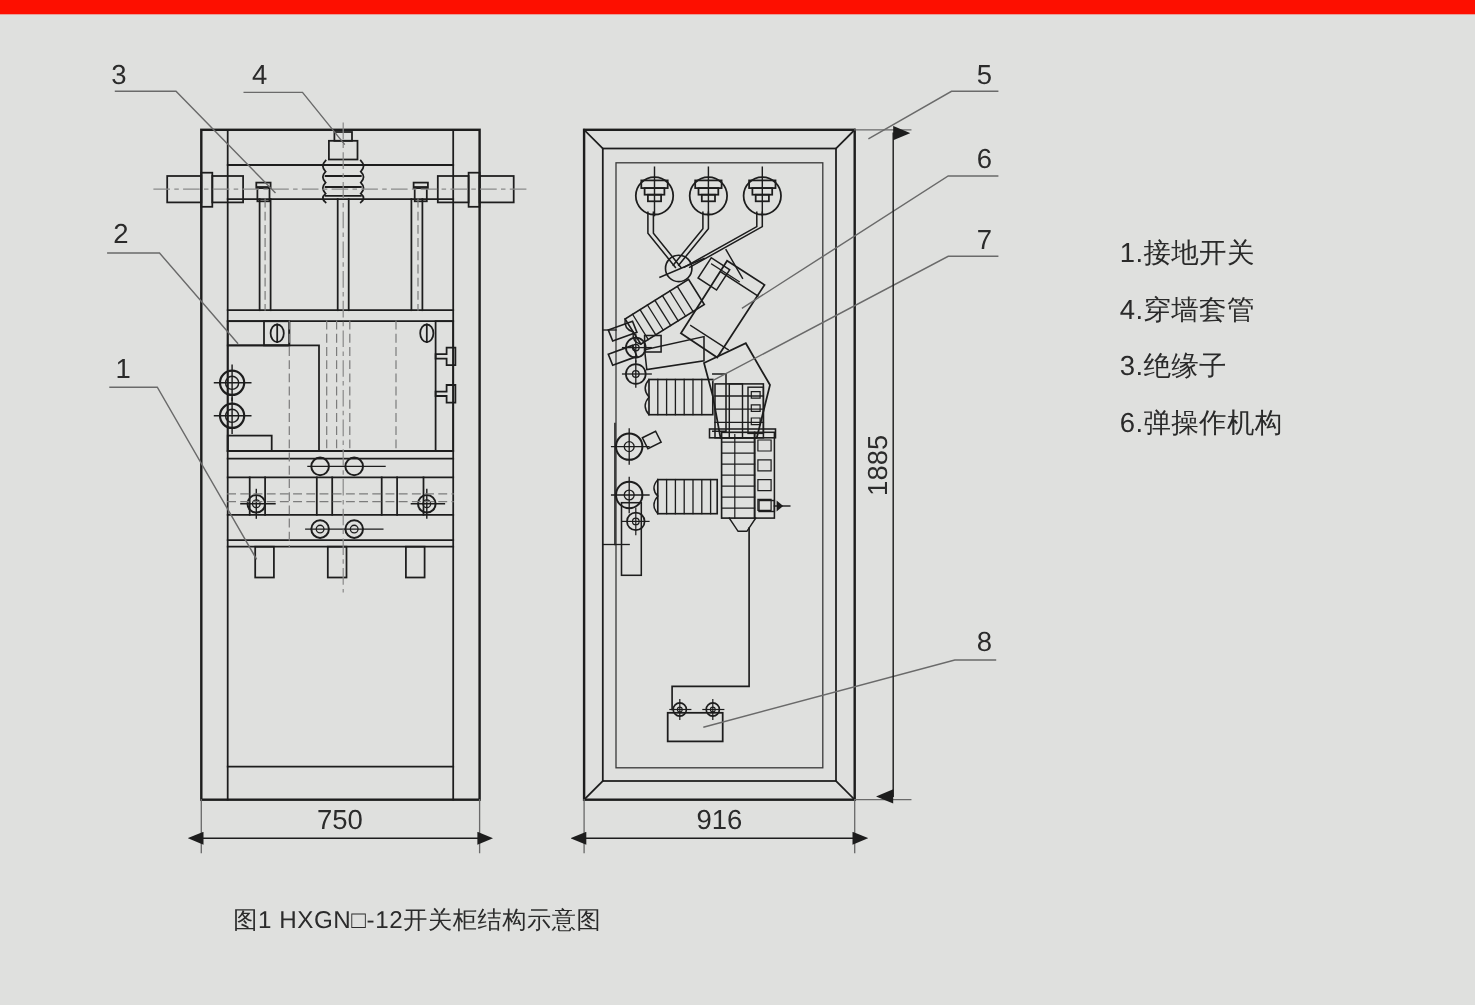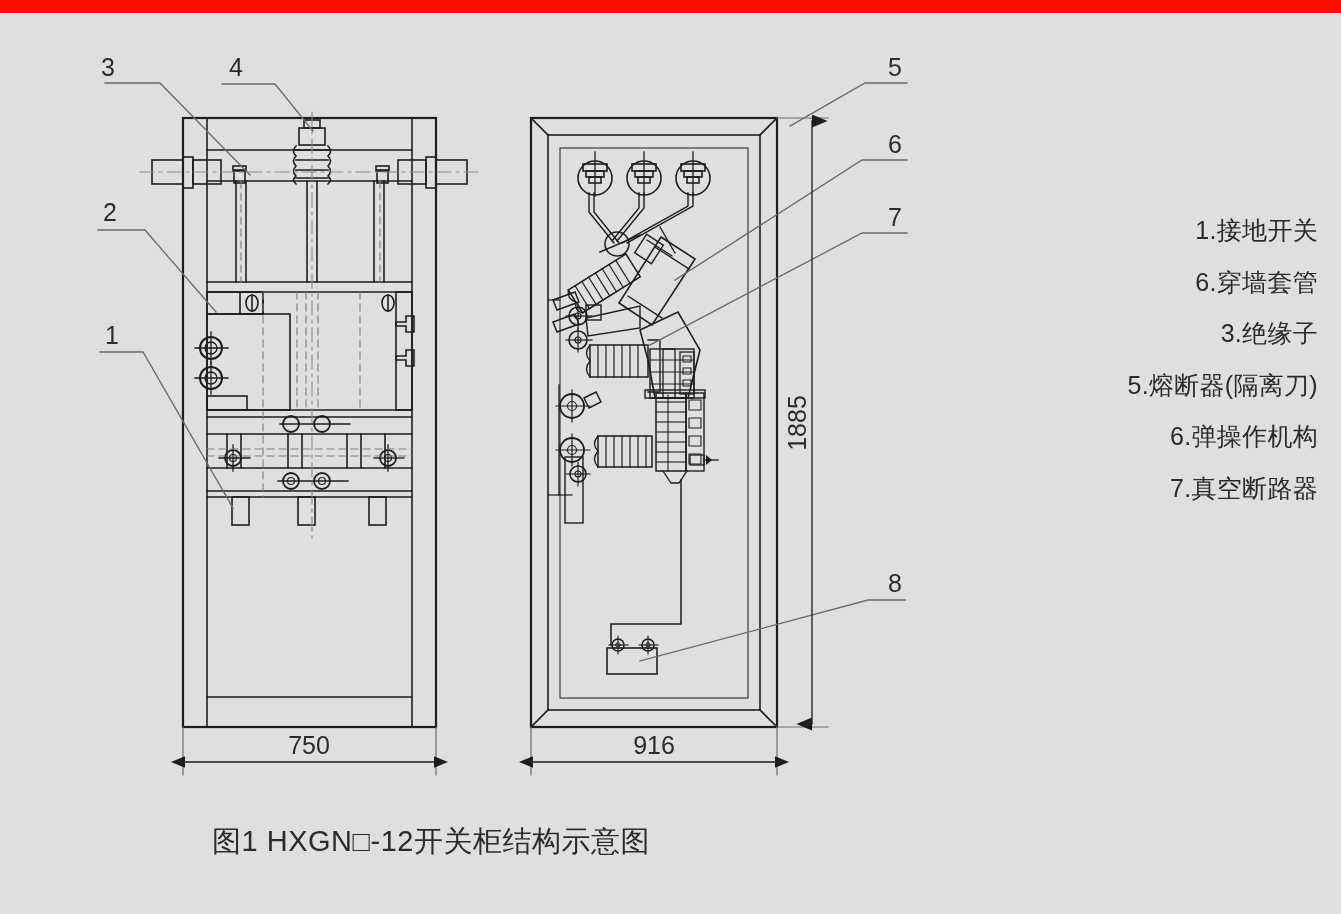--- a/index.html
+++ b/index.html
@@ -5,28 +5,28 @@
   html,body{margin:0;padding:0;}
   body{
     width:1341px;height:914px;
     background:#dfe0de;
     font-family:"Liberation Sans","DejaVu Sans",sans-serif;
     overflow:hidden;position:relative;
   }
   #topbar{position:absolute;left:0;top:0;width:1341px;height:13px;background:#fd0f00;}
   #stage{position:absolute;left:0;top:0;width:1341px;height:914px;}
   svg{display:block;}
-  .legend{position:absolute;left:1018px;top:218px;width:300px;text-align:right;}
+  .legend{position:absolute;left:1018px;top:218px;width:300px;}
   .legend-item{
     font-size:25px;color:#2a2a2a;line-height:1;
     margin-bottom:26.5px;white-space:nowrap;letter-spacing:0.3px;
   }
   .caption{
     position:absolute;left:212px;top:822px;
-    font-size:29px;color:#2b2b2b;white-space:nowrap;letter-spacing:0.5px;
+    font-size:22px;color:#2b2b2b;white-space:nowrap;letter-spacing:0.5px;
   }
 </style>
 </head>
 <body>
 
 <div id="topbar"></div>
 
 <div id="stage">
 <svg width="1341" height="914" viewBox="0 0 1341 914" xmlns="http://www.w3.org/2000/svg">
   <defs>
@@ -422,20 +422,18 @@
 
     <text x="309" y="754" font-size="25" text-anchor="middle">750</text>
     <text x="654" y="754" font-size="25" text-anchor="middle">916</text>
     <text x="806" y="423" font-size="25" text-anchor="middle" transform="rotate(-90 806 423)">1885</text>
   </g>
 </svg>
 </div>
 
 <div class="legend">
   <div class="legend-item">1.接地开关</div>
-  <div class="legend-item">6.穿墙套管</div>
+  <div class="legend-item">4.穿墙套管</div>
   <div class="legend-item">3.绝缘子</div>
-  <div class="legend-item">5.熔断器(隔离刀)</div>
   <div class="legend-item">6.弹操作机构</div>
-  <div class="legend-item">7.真空断路器</div>
 </div>
 
 <div class="caption">图1 HXGN□-12开关柜结构示意图</div>
 
 </body></html>

